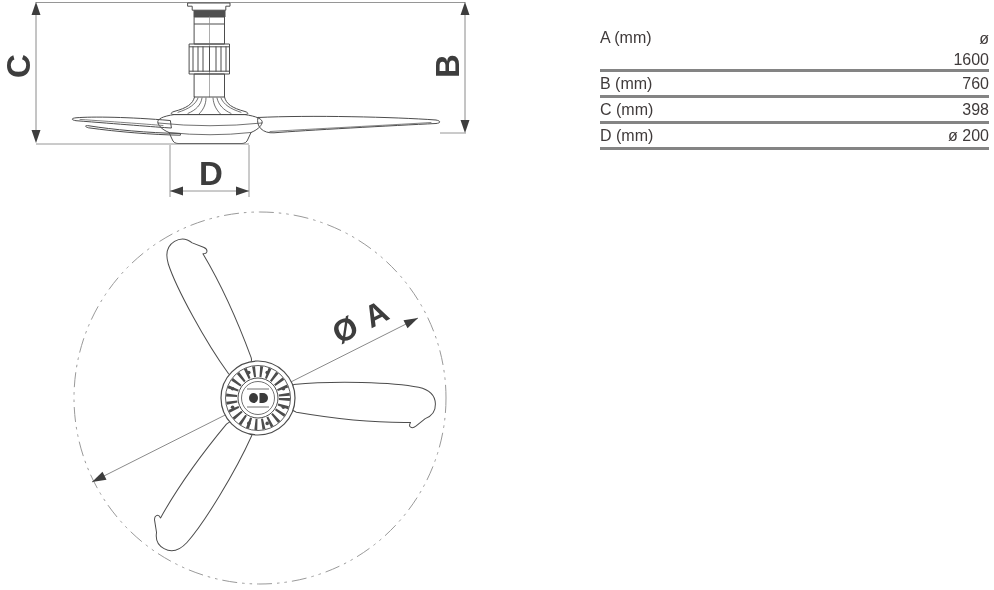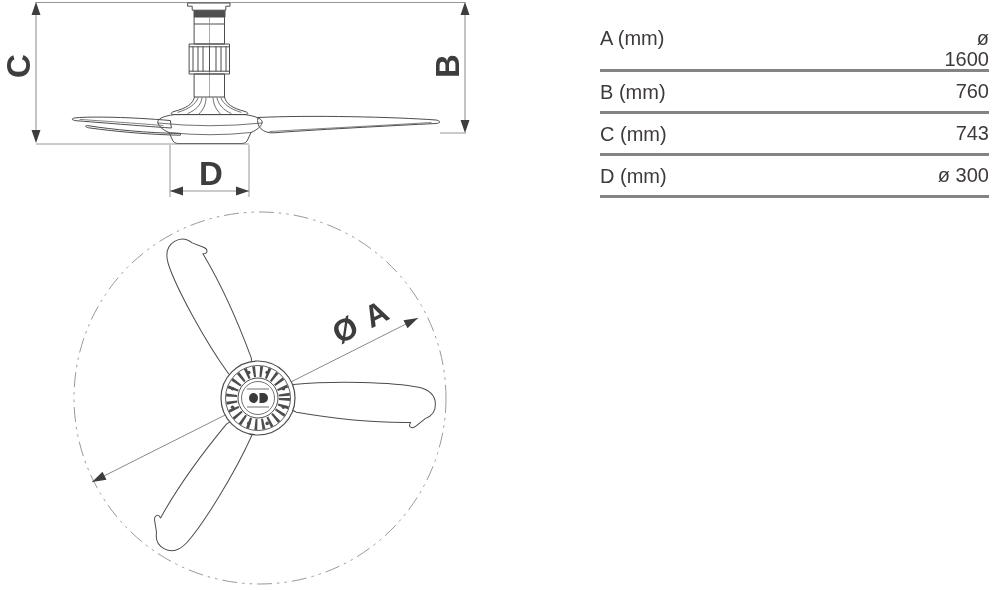--- a/index.html
+++ b/index.html
@@ -10,29 +10,29 @@
     font-family:"Liberation Sans",sans-serif;
     overflow:hidden;
   }
   svg{position:absolute;left:0;top:0;}
   svg text{font-family:"Liberation Sans",sans-serif;}
 
   .dim-table{
     position:absolute;
     left:600px;top:26px;width:389px;
     color:#3f3a3a;
-    font-size:20px;
+    font-size:16px;
     line-height:20px;
   }
   .dim-table .row{
     box-sizing:border-box;
     display:flex;
     justify-content:space-between;
     align-items:center;
-    height:42px;
+    height:26px;
     border-bottom:3px solid #848484;
   }
   .dim-table .row.row-a{
     height:46px;
     align-items:flex-start;
     padding-top:2px;
   }
   .dim-table .val{
     text-align:right;
     white-space:pre-line;
@@ -185,21 +185,21 @@
       <span class="lbl">A (mm)</span>
       <span class="val">ø
 1600</span>
     </div>
     <div class="row">
       <span class="lbl">B (mm)</span>
       <span class="val">760</span>
     </div>
     <div class="row">
       <span class="lbl">C (mm)</span>
-      <span class="val">743</span>
+      <span class="val">398</span>
     </div>
     <div class="row">
       <span class="lbl">D (mm)</span>
-      <span class="val">ø 300</span>
+      <span class="val">ø 200</span>
     </div>
   </div>
 
 </div>
 
 </body></html>

